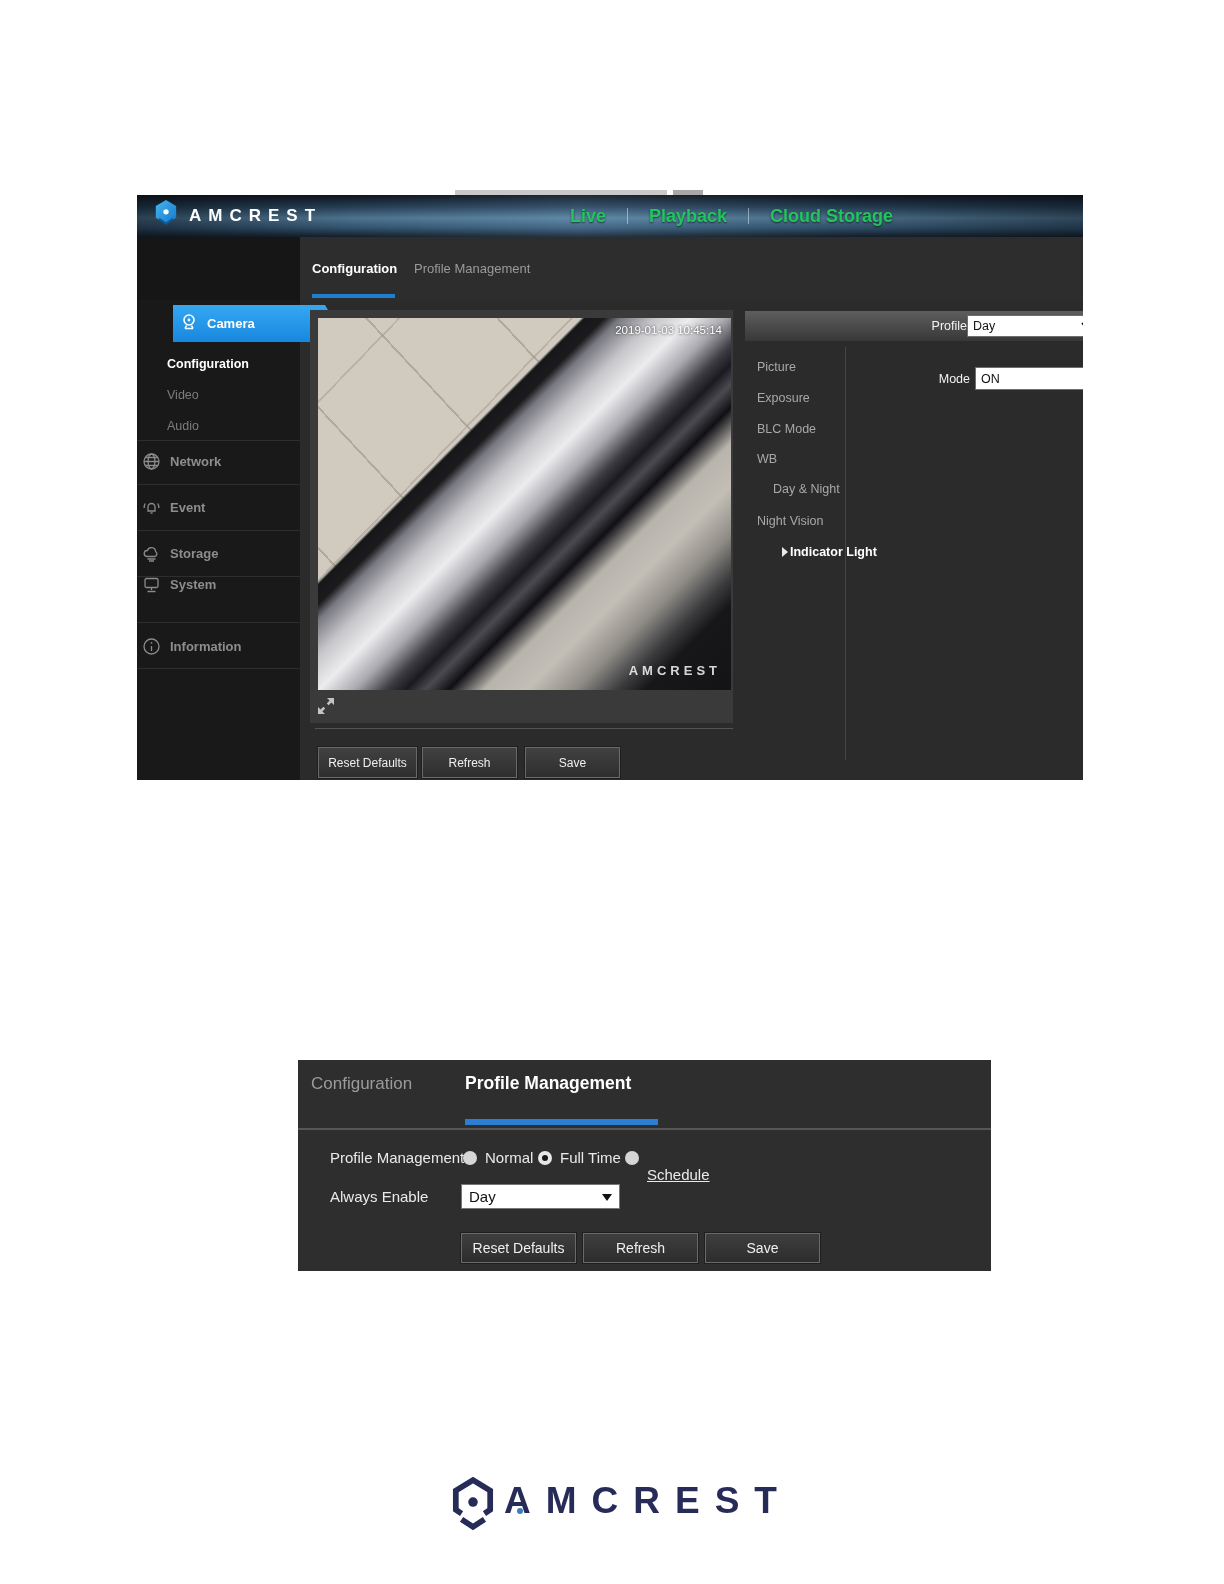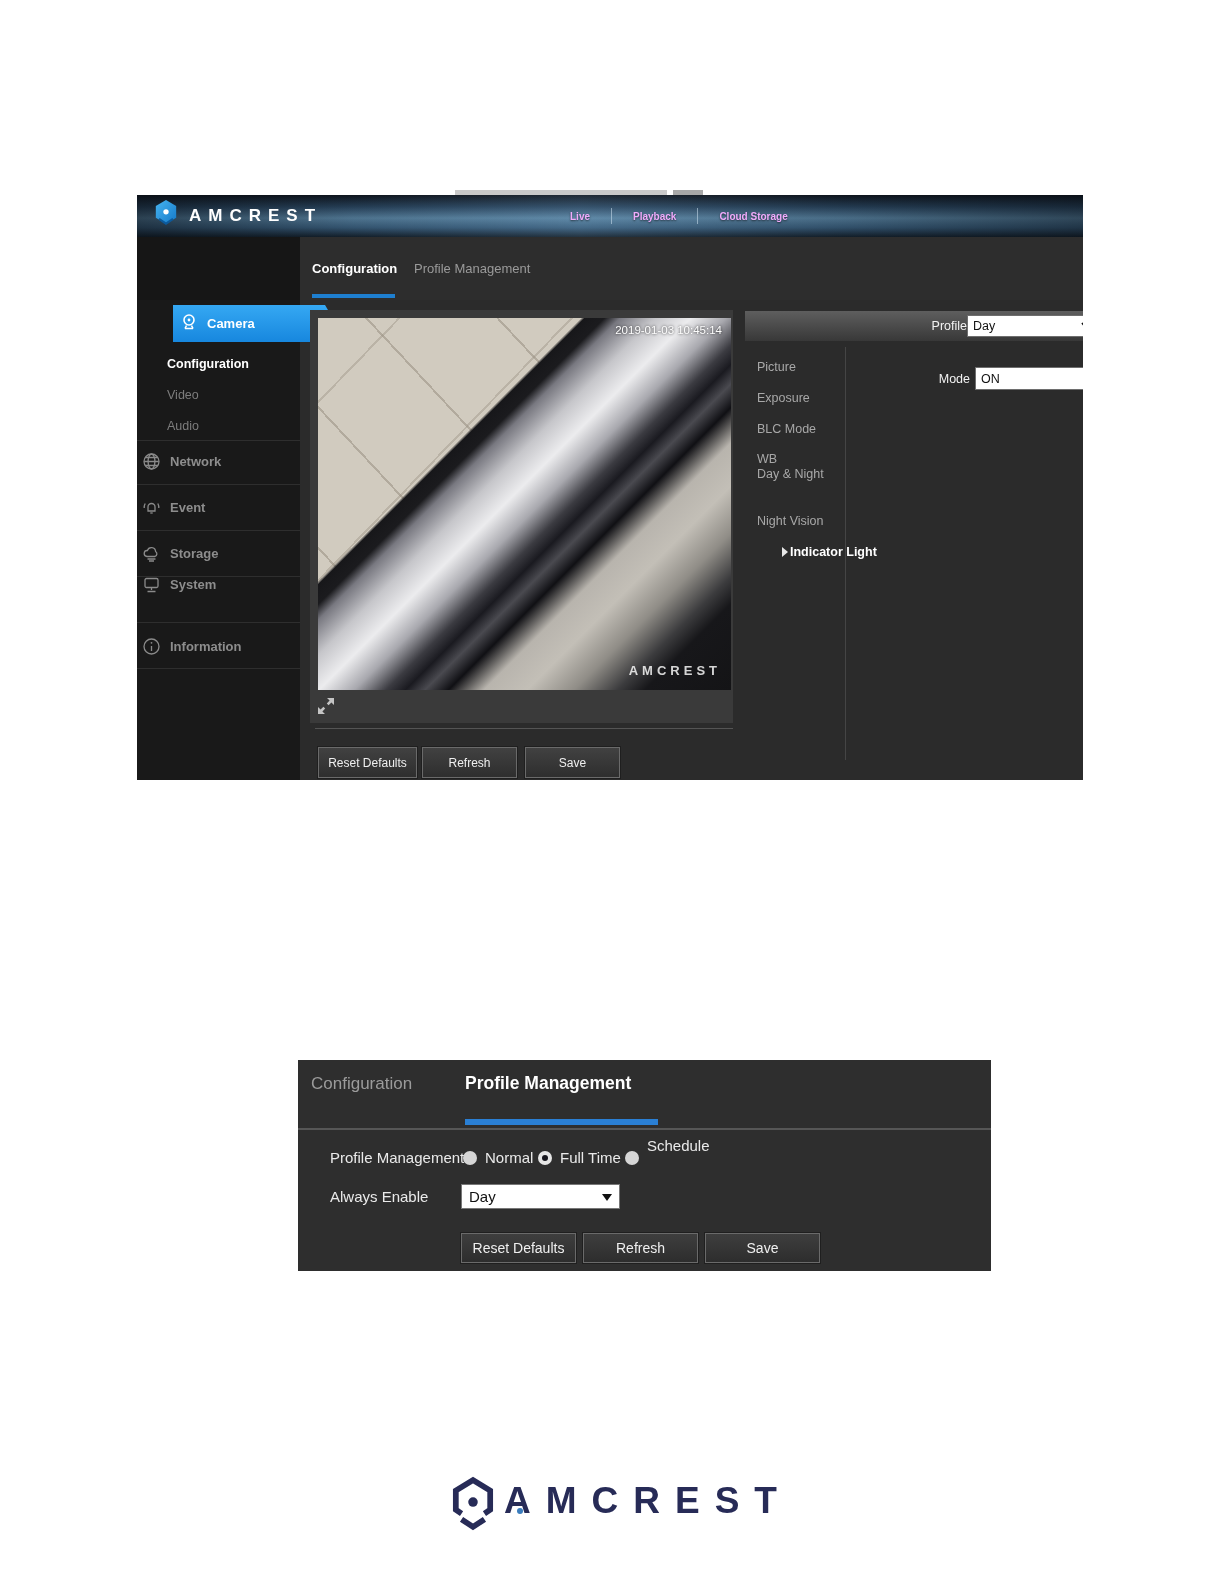--- a/index.html
+++ b/index.html
@@ -13,21 +13,21 @@
   .strip-a { position:absolute; left:455px; top:190px; width:212px; height:6px; background:#c9c9c9; }
   .strip-b { position:absolute; left:673px; top:190px; width:30px; height:6px; background:#a8a8a8; }
 
   .hdr { position:absolute; left:0; top:0; width:100%; height:42px;
          background:linear-gradient(180deg,#10161f 0%, #2a4660 28%, #5a85a4 55%, #3a5f7e 78%, #15222e 100%); }
   .hdr::after { content:""; position:absolute; inset:0;
          background:linear-gradient(90deg, rgba(6,10,15,.55) 0%, rgba(6,10,15,.15) 22%, rgba(140,175,200,.12) 45%, rgba(6,10,15,.2) 72%, rgba(6,10,15,.55) 100%); }
   .brand { position:absolute; left:16px; top:0; height:42px; display:flex; align-items:center; gap:10px; z-index:2; }
   .brand-text { color:#fff; font-size:17px; font-weight:bold; letter-spacing:7px; }
   .nav { position:absolute; left:412px; top:0; height:42px; display:flex; align-items:center; z-index:2; }
-  .nav-item { color:#f0abfc; font-size:10px; font-weight:bold; padding:0 21px; text-shadow:0 1px 2px rgba(0,0,0,.6); cursor:pointer; }
+  .nav-item { color:#22c55e; font-size:18px; font-weight:bold; padding:0 21px; text-shadow:0 1px 2px rgba(0,0,0,.6); cursor:pointer; }
   .nav-sep { width:1px; height:16px; background:rgba(205,225,240,.55); }
 
   .side-top { position:absolute; left:0; top:42px; width:163px; height:63px; background:#161616; }
   .tabbar { position:absolute; left:163px; top:42px; right:0; height:63px; background:#2d2d2d; }
   .tab1 { position:absolute; left:12px; top:24px; font-size:13px; font-weight:bold; color:#ffffff; cursor:pointer; }
   .tab2 { position:absolute; left:114px; top:24px; font-size:13px; color:#9a9a9a; cursor:pointer; }
   .tab-underline { position:absolute; left:12px; bottom:2px; width:83px; height:4px; background:#1e7fd0; }
 
   .sidebar { position:absolute; left:0; top:105px; width:163px; bottom:0; background:#191919; }
   .cam-item { position:absolute; left:0; top:5px; width:163px; height:37px;
@@ -268,21 +268,21 @@
               <polyline points="1,1 6,6.5 11,1" fill="none" stroke="#111" stroke-width="1.8"></polyline>
             </svg>
         </span>
       </div>
     </div>
 
     <span class="submenu-item" style="top:165px;">Picture</span>
     <span class="submenu-item" style="top:196px;">Exposure</span>
     <span class="submenu-item" style="top:227px;">BLC Mode</span>
     <span class="submenu-item" style="top:257px;">WB</span>
-    <span class="submenu-item" style="top:272px;">Day &amp; Night</span>
+    <span class="submenu-item" style="top:287px;margin-left:16px;">Day &amp; Night</span>
     <span class="submenu-item" style="top:319px;">Night Vision</span>
     <div class="submenu-active">
       <span class="tri-right"></span>
       <span class="lbl">Indicator Light</span>
     </div>
     <div class="vdivider"></div>
 
     <span class="mode-lbl">Mode</span>
     <div class="sel sel-mode">
       <span>ON</span>
@@ -302,21 +302,21 @@
 
     <span class="s2-lbl" style="left:32px; top:89px;">Profile Management</span>
 
     <span class="radio" style="left:165px; top:91px;"></span>
     <span class="r-lbl" style="left:187px; top:89px;">Normal</span>
 
     <span class="radio sel-r" style="left:240px; top:91px;"></span>
     <span class="r-lbl" style="left:262px; top:89px;">Full Time</span>
 
     <span class="radio" style="left:327px; top:91px;"></span>
-    <span class="r-lbl" style="left:349px; top:77px;">Schedule</span>
+    <span class="r-lbl" style="left:349px; top:106px;text-decoration:underline;">Schedule</span>
 
     <span class="s2-lbl" style="left:32px; top:128px;">Always Enable</span>
     <div class="s2-sel">
       <span>Day</span>
       <span class="tri-dn"></span>
     </div>
 
     <div class="btn2 b-reset2">Reset Defaults</div>
     <div class="btn2 b-refresh2">Refresh</div>
     <div class="btn2 b-save2">Save</div>

